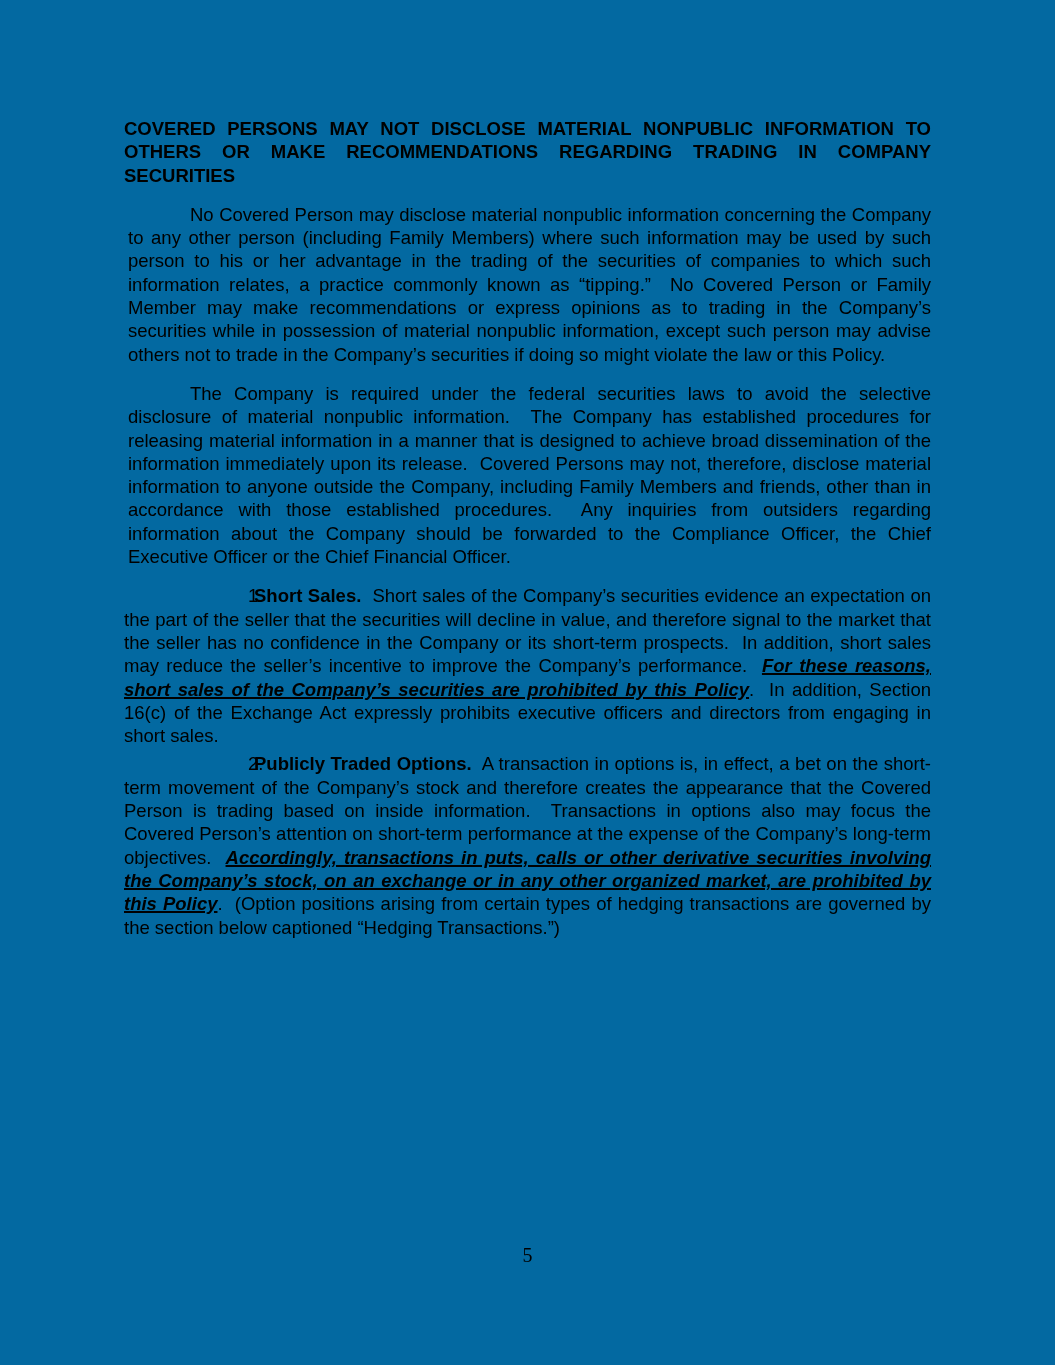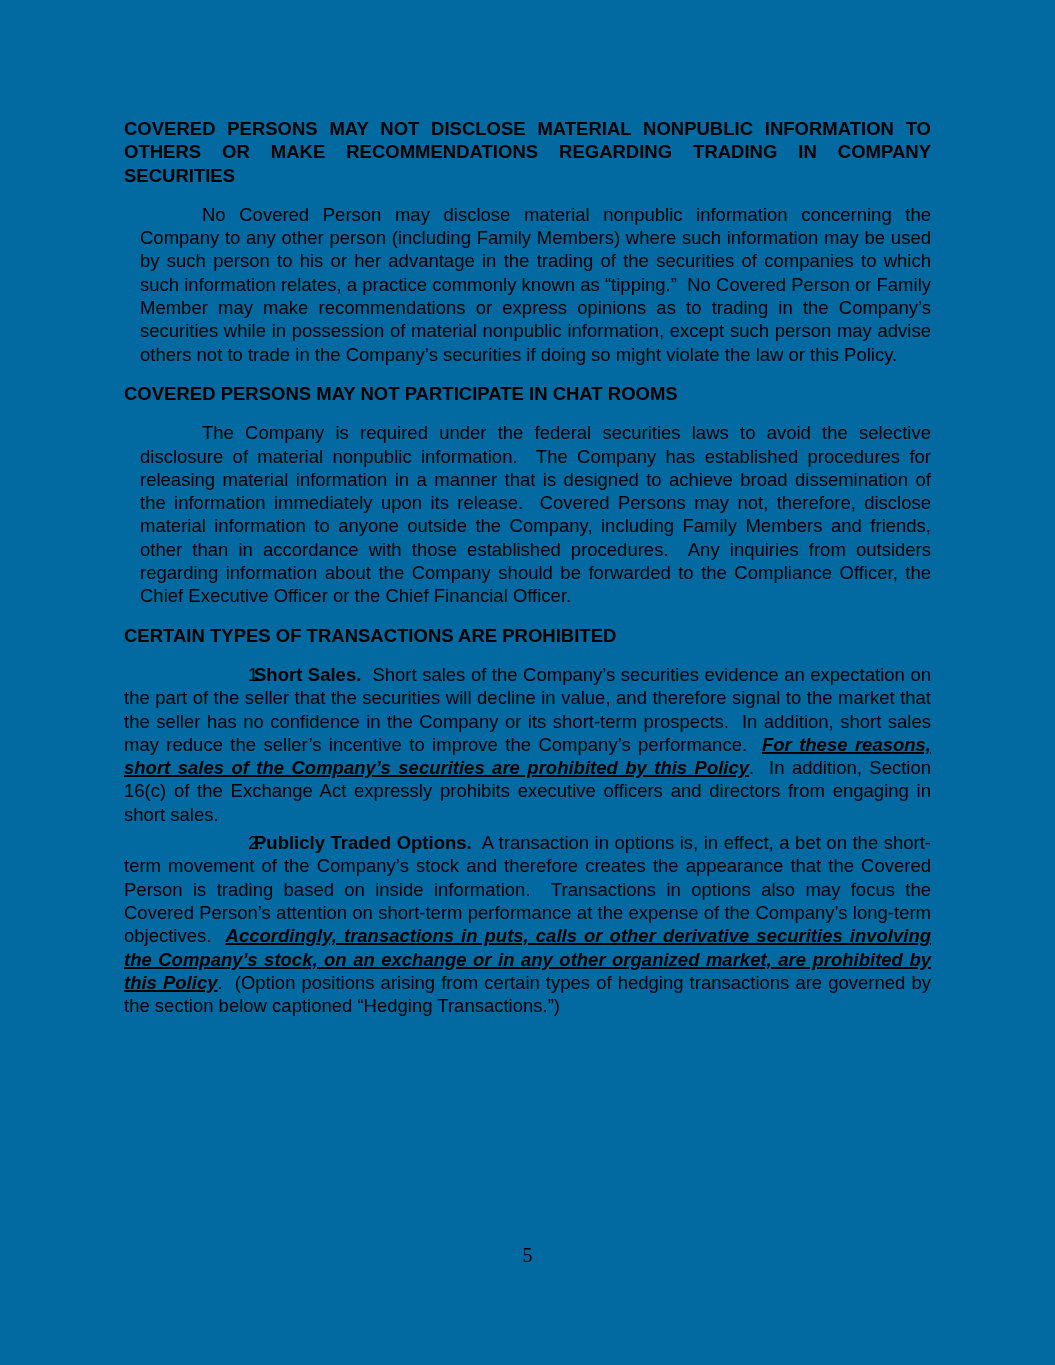--- a/index.html
+++ b/index.html
@@ -21,21 +21,21 @@
     width: 807px;
     text-align: justify;
   }
   .heading {
     font-size: 18.5px;
     font-weight: bold;
     margin: 0 0 16px 0;
     text-align: justify;
   }
   .para {
-    margin: 0 0 16px 16px;
+    margin: 0 0 16px 4px;
     text-indent: 62px;
   }
   .item {
     margin: 0 0 5px 0;
     text-indent: 62px;
   }
   .num {
     display: inline-block;
     width: 68px;
   }
@@ -61,29 +61,27 @@
 
 <div class="page">
   <div class="content">
 
     <section>
       <h2 class="heading">COVERED PERSONS MAY NOT DISCLOSE MATERIAL NONPUBLIC INFORMATION TO OTHERS OR MAKE RECOMMENDATIONS REGARDING TRADING IN COMPANY SECURITIES</h2>
       <p class="para">No Covered Person may disclose material nonpublic information concerning the Company to any other person (including Family Members) where such information may be used by such person to his or her advantage in the trading of the securities of companies to which such information relates, a practice commonly known as “tipping.”&nbsp; No Covered Person or Family Member may make recommendations or express opinions as to trading in the Company’s securities while in possession of material nonpublic information, except such person may advise others not to trade in the Company’s securities if doing so might violate the law or this Policy.</p>
     </section>
 
     <section>
-      <h2 class="heading">COVERED PERSONS MAY NOT PARTICIPATE IN CHAT ROOMS</h2>
     </section>
 
     <section>
       <p class="para">The Company is required under the federal securities laws to avoid the selective disclosure of material nonpublic information.&nbsp; The Company has established procedures for releasing material information in a manner that is designed to achieve broad dissemination of the information immediately upon its release.&nbsp; Covered Persons may not, therefore, disclose material information to anyone outside the Company, including Family Members and friends, other than in accordance with those established procedures.&nbsp; Any inquiries from outsiders regarding information about the Company should be forwarded to the Compliance Officer, the Chief Executive Officer or the Chief Financial Officer.</p>
     </section>
 
     <section>
-      <h2 class="heading">CERTAIN TYPES OF TRANSACTIONS ARE PROHIBITED</h2>
 
       <p class="item"><span class="num">1.</span><span class="label">Short Sales.</span><span>&nbsp; Short sales of the Company’s securities evidence an expectation on the part of the seller that the securities will decline in value, and therefore signal to the market that the seller has no confidence in the Company or its short-term prospects.&nbsp; In addition, short sales may reduce the seller’s incentive to improve the Company’s performance.&nbsp; </span><span class="emph">For these reasons, short sales of the Company’s securities are prohibited by this Policy</span><span>.&nbsp; In addition, Section 16(c) of the Exchange Act expressly prohibits executive officers and directors from engaging in short sales.</span></p>
 
       <p class="item"><span class="num">2.</span><span class="label">Publicly Traded Options.</span><span>&nbsp; A transaction in options is, in effect, a bet on the short-term movement of the Company’s stock and therefore creates the appearance that the Covered Person is trading based on inside information.&nbsp; Transactions in options also may focus the Covered Person’s attention on short-term performance at the expense of the Company’s long-term objectives.&nbsp; </span><span class="emph">Accordingly, transactions in puts, calls or other derivative securities involving the Company’s stock, on an exchange or in any other organized market, are prohibited by this Policy</span><span>.&nbsp; (Option positions arising from certain types of hedging transactions are governed by the section below captioned “Hedging Transactions.”)</span></p>
 
     </section>
 
   </div>
 
   <div class="footer">

